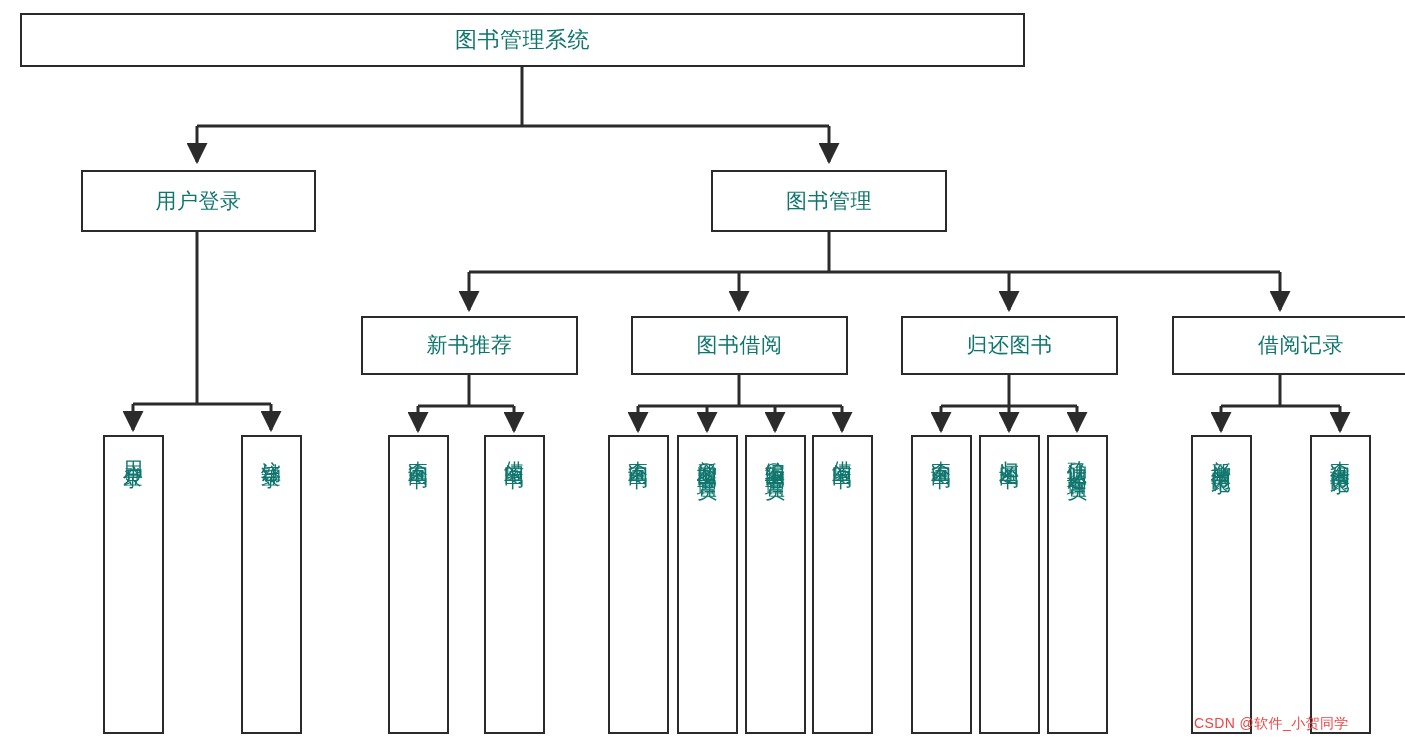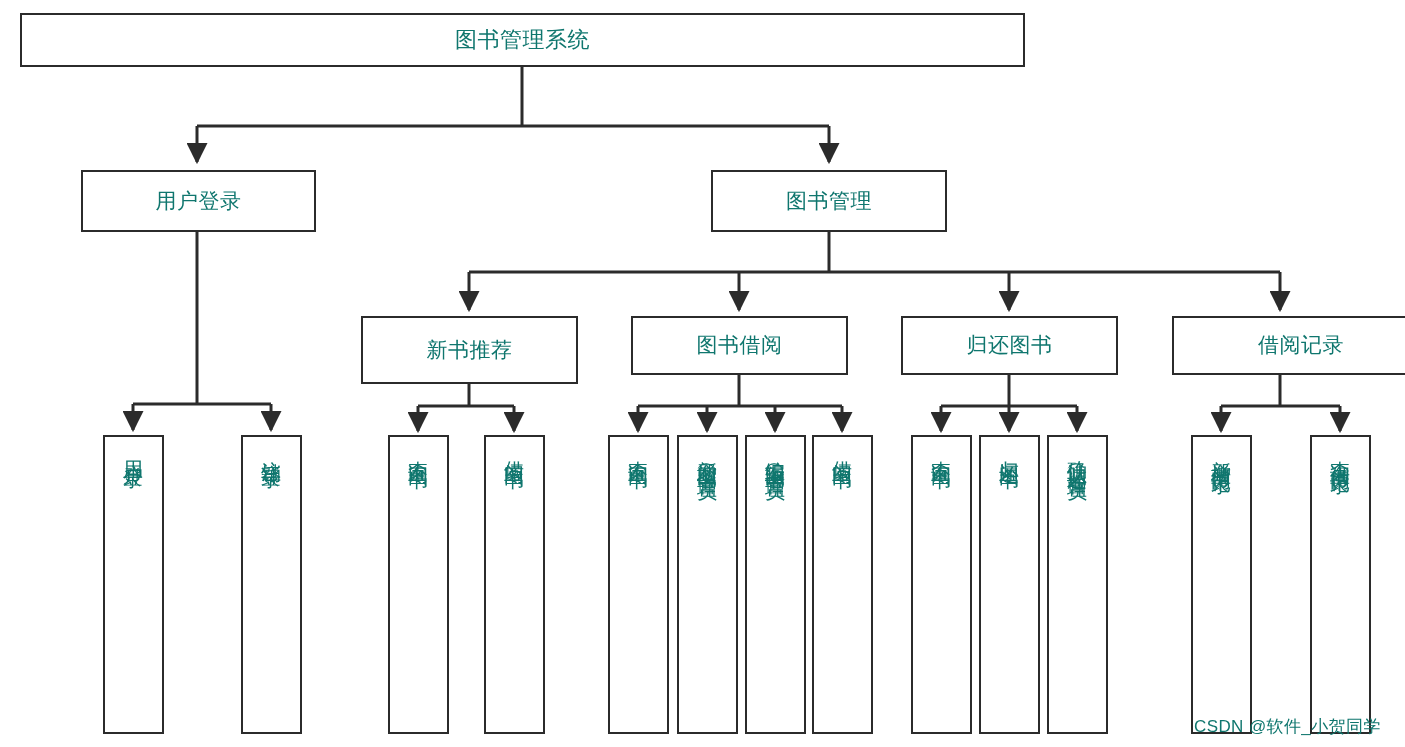--- a/index.html
+++ b/index.html
@@ -58,22 +58,22 @@
   }
   .node.vert .label {
     writing-mode: vertical-rl;
     text-orientation: upright;
     font-size: 20px;
     letter-spacing: 3px;
     line-height: 1;
   }
   .watermark {
     position: absolute;
-    color: #0f766e;
-    font-size: 17px;
+    color: #ef4444;
+    font-size: 14px;
     white-space: nowrap;
     z-index: 3;
     letter-spacing: 0.4px;
   }
 </style>
 </head>
 <body>
 
 <div id="diagram">
 
@@ -131,21 +131,21 @@
     <span class="label">图书管理系统</span>
   </div>
 
   <div class="node horiz" style="left:81px; top:170px; width:235px; height:62px;">
     <span class="label">用户登录</span>
   </div>
   <div class="node horiz" style="left:711px; top:170px; width:236px; height:62px;">
     <span class="label">图书管理</span>
   </div>
 
-  <div class="node horiz" style="left:361px; top:316px; width:217px; height:68px;">
+  <div class="node horiz" style="left:361px; top:316px; width:217px; height:59px;">
     <span class="label">新书推荐</span>
   </div>
   <div class="node horiz" style="left:631px; top:316px; width:217px; height:59px;justify-content:center;">
     <span class="label">图书借阅</span>
   </div>
   <div class="node horiz" style="left:901px; top:316px; width:217px; height:59px;">
     <span class="label">归还图书</span>
   </div>
   <div class="node horiz" style="left:1172px; top:316px; width:258px; height:59px;">
     <span class="label">借阅记录</span>

